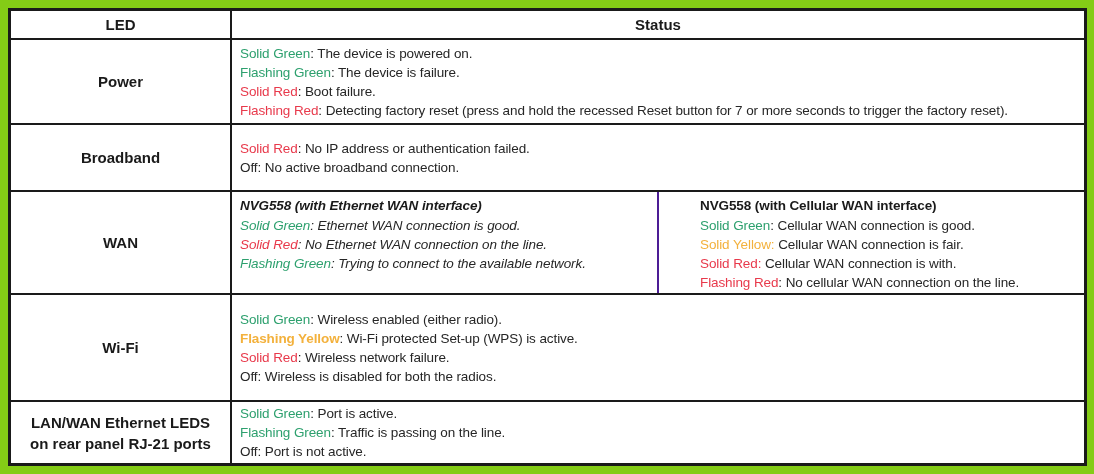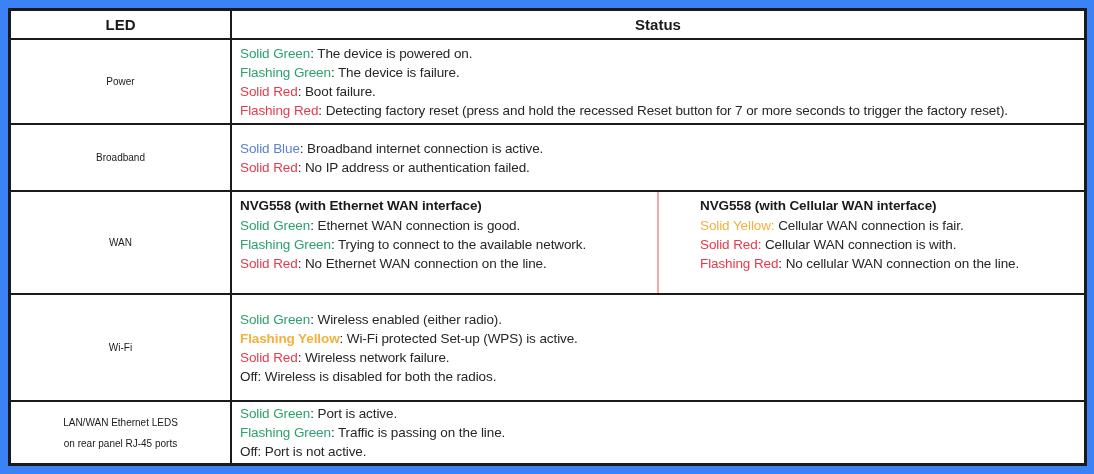--- a/index.html
+++ b/index.html
@@ -1,21 +1,21 @@
 <!DOCTYPE html>
 <html><head>
 <meta charset="utf-8">
 <style>
   html, body { margin: 0; padding: 0; background: #ffffff; }
   * { box-sizing: border-box; }
   .page {
     position: relative;
     width: 1094px;
     height: 474px;
-    background: #3b82f6;
+    background: #84cc16;
     font-family: "Liberation Sans", "DejaVu Sans", sans-serif;
     color: #262626;
   }
   .tbl {
     position: absolute;
     left: 8px;
     top: 8px;
     width: 1079px;
     height: 458px;
     border: 3px solid #1a1a1a;
@@ -26,33 +26,33 @@
   }
   .cell { overflow: hidden; }
   .bt { border-top: 2px solid #1a1a1a; }
   .br { border-right: 2px solid #1a1a1a; }
   .hcell {
     display: flex; align-items: center; justify-content: center;
     font-weight: bold; font-size: 15px; color: #1a1a1a;
   }
   .ledcell {
     display: flex; flex-direction: column; align-items: center; justify-content: center;
-    font-weight: normal; font-size: 10px; color: #1a1a1a;
+    font-weight: bold; font-size: 15px; color: #1a1a1a;
     text-align: center; line-height: 21px;
   }
   .statuscell {
     display: flex; flex-direction: column; justify-content: center;
     padding: 2px 8px;
   }
   .wancell { display: flex; flex-direction: row; padding: 0; }
   .subcell {
     display: flex; flex-direction: column; justify-content: flex-start;
     padding: 4px 8px;
   }
-  .subcell.left { width: 427px; border-right: 2px solid #fca5a5; }
+  .subcell.left { width: 427px; border-right: 2px solid #4c1d95; font-style: italic; }
   .subcell.right { flex: 1; margin-left: 33px; }
   .line {
     white-space: pre;
     font-size: 13.5px;
     line-height: 19px;
     letter-spacing: -0.1px;
     color: #262626;
   }
   .subtitle {
     white-space: pre;
@@ -75,51 +75,52 @@
     <div class="cell ledcell bt br">Power</div>
     <div class="cell statuscell bt">
       <div class="line"><span style="color: rgb(45, 160, 110);">Solid Green</span><span>: The device is powered on.</span></div>
       <div class="line"><span style="color: rgb(45, 160, 110);">Flashing Green</span><span>: The device is failure.</span></div>
       <div class="line"><span style="color: rgb(232, 57, 75);">Solid Red</span><span>: Boot failure.</span></div>
       <div class="line"><span style="color: rgb(232, 57, 75);">Flashing Red</span><span>: Detecting factory reset (press and hold the recessed Reset button for 7 or more seconds to trigger the factory reset).</span></div>
     </div>
 
     <div class="cell ledcell bt br">Broadband</div>
     <div class="cell statuscell bt">
-      <div class="line"><span style="color: rgb(89, 127, 209);">Solid Blue</span><span>: Broadband internet connection is active.</span></div>
       <div class="line"><span style="color: rgb(232, 57, 75);">Solid Red</span><span>: No IP address or authentication failed.</span></div>
+      <div class="line"><span style="color: rgb(38, 38, 38);">Off</span><span>: No active broadband connection.</span></div>
     </div>
 
     <div class="cell ledcell bt br">WAN</div>
     <div class="cell statuscell wancell bt">
       <div class="subcell left">
         <div class="subtitle">NVG558 (with Ethernet WAN interface)</div>
         <div class="line"><span style="color: rgb(45, 160, 110);">Solid Green</span><span>: Ethernet WAN connection is good.</span></div>
+        <div class="line"><span style="color: rgb(232, 57, 75);">Solid Red</span><span>: No Ethernet WAN connection on the line.</span></div>
         <div class="line"><span style="color: rgb(45, 160, 110);">Flashing Green</span><span>: Trying to connect to the available network.</span></div>
-        <div class="line"><span style="color: rgb(232, 57, 75);">Solid Red</span><span>: No Ethernet WAN connection on the line.</span></div>
       </div>
       <div class="subcell right">
         <div class="subtitle">NVG558 (with Cellular WAN interface)</div>
+        <div class="line"><span style="color: rgb(45, 160, 110);">Solid Green</span><span>: Cellular WAN connection is good.</span></div>
         <div class="line"><span style="color: rgb(243, 177, 60);">Solid Yellow:</span><span> Cellular WAN connection is fair.</span></div>
         <div class="line"><span style="color: rgb(232, 57, 75);">Solid Red:</span><span> Cellular WAN connection is with.</span></div>
         <div class="line"><span style="color: rgb(232, 57, 75);">Flashing Red</span><span>: No cellular WAN connection on the line.</span></div>
       </div>
     </div>
 
     <div class="cell ledcell bt br">Wi-Fi</div>
     <div class="cell statuscell bt">
       <div class="line"><span style="color: rgb(45, 160, 110);">Solid Green</span><span>: Wireless enabled (either radio).</span></div>
       <div class="line"><span style="color: rgb(243, 177, 60); font-weight: bold;">Flashing Yellow</span><span>: Wi-Fi protected Set-up (WPS) is active.</span></div>
       <div class="line"><span style="color: rgb(232, 57, 75);">Solid Red</span><span>: Wireless network failure.</span></div>
       <div class="line"><span style="color: rgb(38, 38, 38);">Off</span><span>: Wireless is disabled for both the radios.</span></div>
     </div>
 
     <div class="cell ledcell bt br">
       <span>LAN/WAN Ethernet LEDS</span>
-      <span>on rear panel RJ-45 ports</span>
+      <span>on rear panel RJ-21 ports</span>
     </div>
     <div class="cell statuscell bt">
       <div class="line"><span style="color: rgb(45, 160, 110);">Solid Green</span><span>: Port is active.</span></div>
       <div class="line"><span style="color: rgb(45, 160, 110);">Flashing Green</span><span>: Traffic is passing on the line.</span></div>
       <div class="line"><span style="color: rgb(38, 38, 38);">Off</span><span>: Port is not active.</span></div>
     </div>
 
   </div>
 </div>
 

